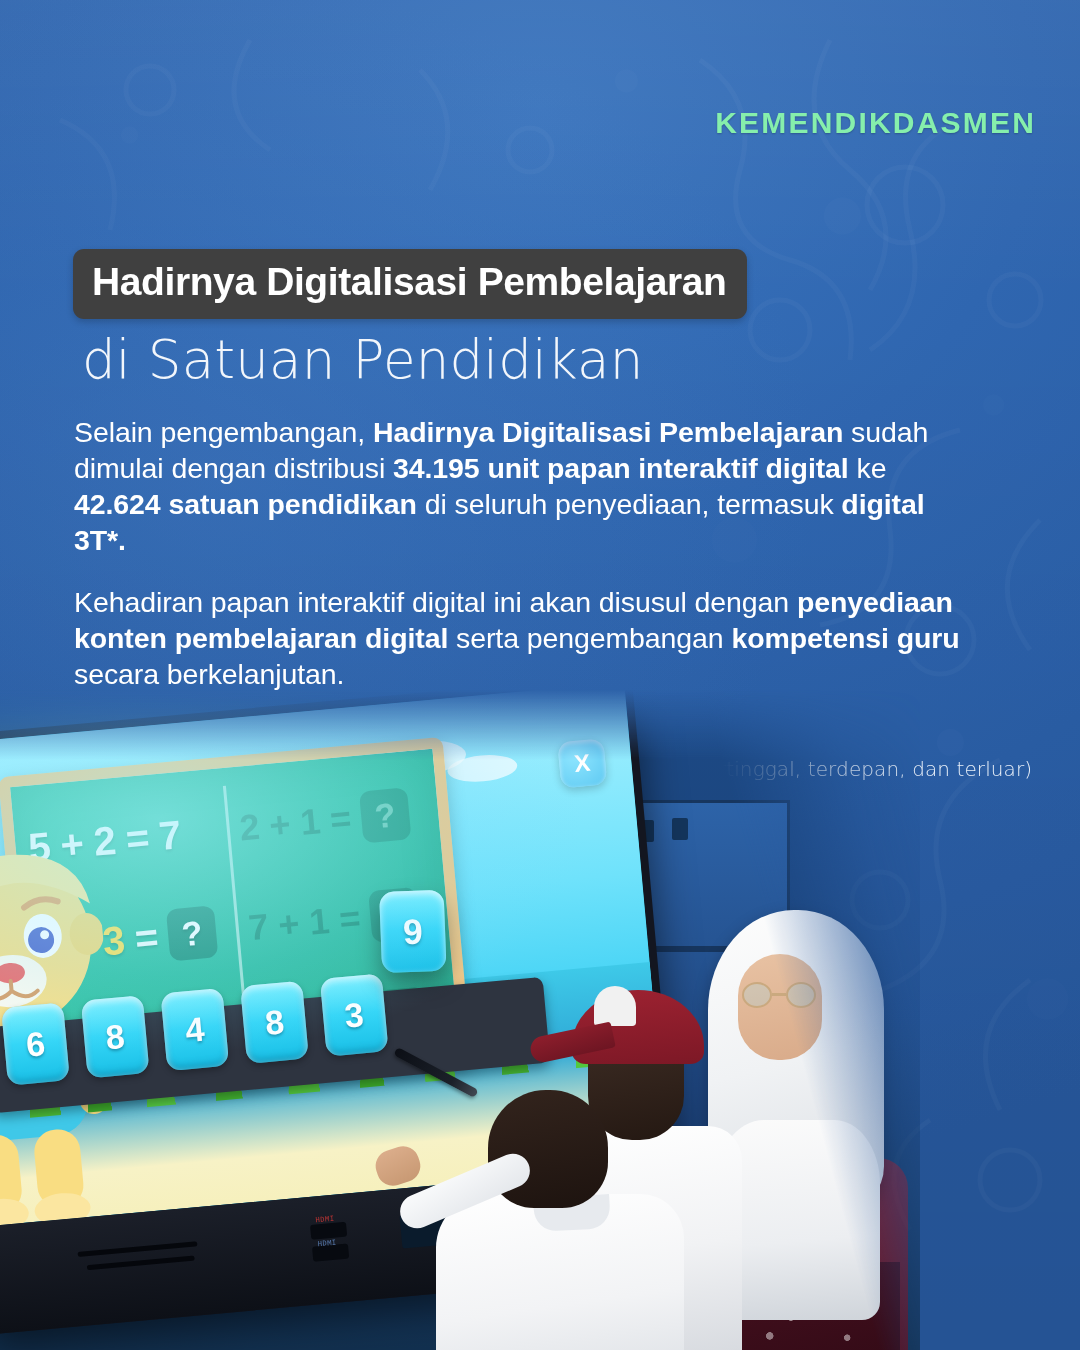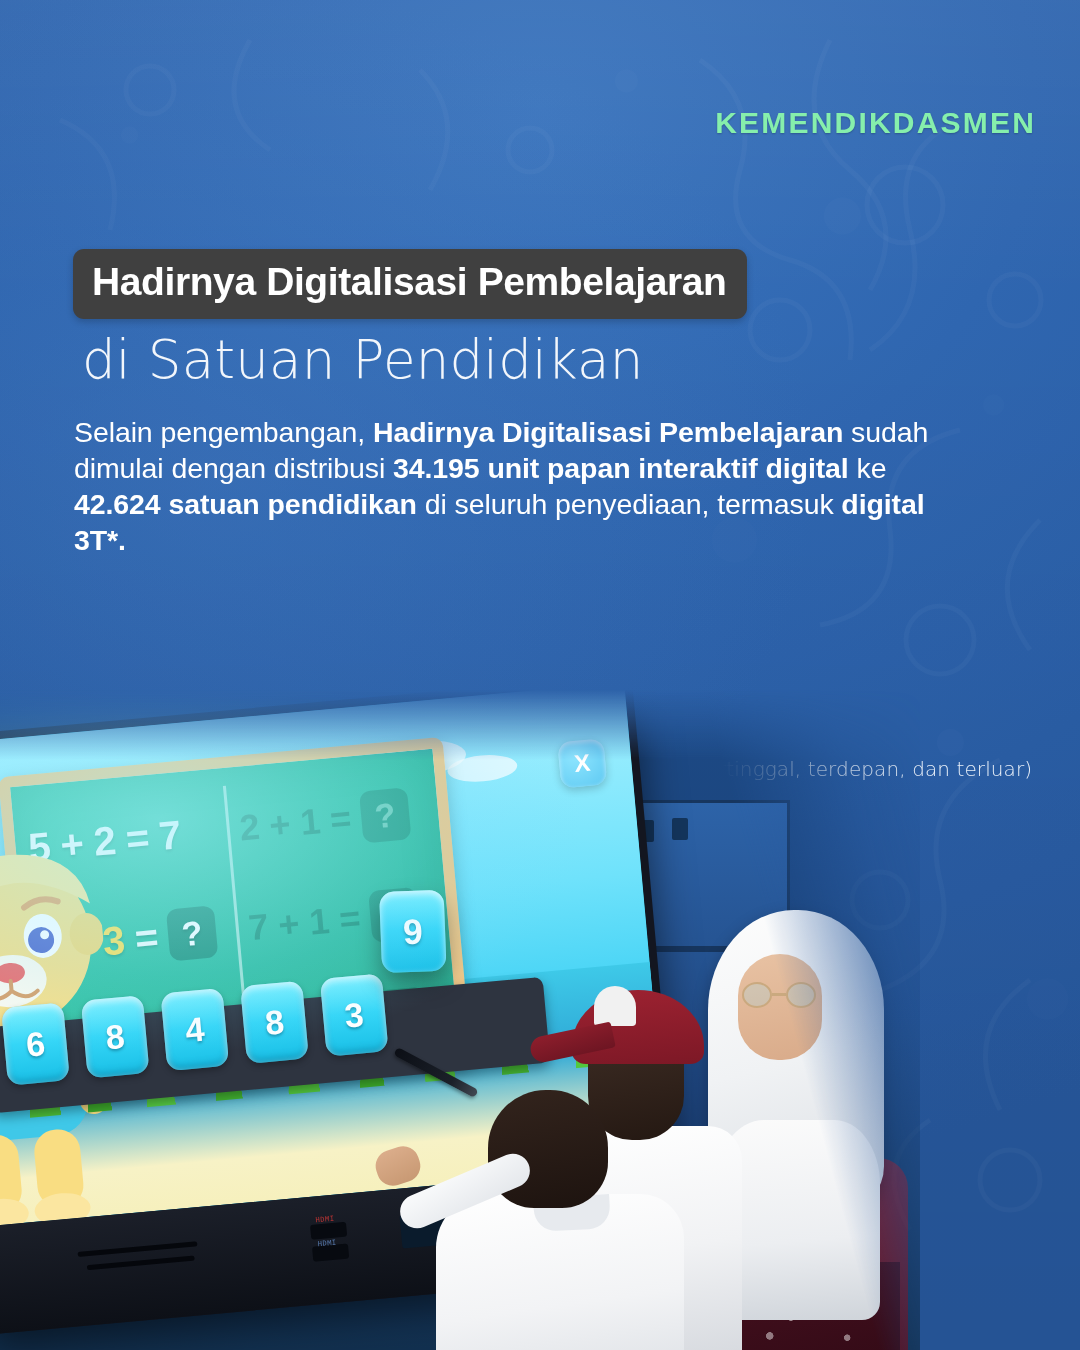--- a/index.html
+++ b/index.html
@@ -397,20 +397,21 @@
 
 <div class="logo">KEMENDIKDASMEN</div>
 
 <div class="headline-banner">
   <span>Hadirnya Digitalisasi Pembelajaran</span>
 </div>
 <div class="subtitle">di Satuan Pendidikan</div>
 
 <div class="body-copy">
   <p class="para"><span>Selain pengembangan, </span><b>Hadirnya Digitalisasi Pembelajaran</b><span> sudah dimulai dengan distribusi </span><b>34.195 unit papan interaktif digital</b><span> ke </span><b>42.624 satuan pendidikan</b><span> di seluruh penyediaan, termasuk </span><b>digital 3T*.</b></p>
+  <p class="para"><span>Kehadiran papan interaktif digital ini akan disusul dengan </span><b>penyediaan konten pembelajaran digital</b><span> serta pengembangan </span><b>kompetensi guru</b><span> secara berkelanjutan.</span></p>
 </div>
 <div class="footnote">*3T (tertinggal, terdepan, dan terluar)</div>
 
 <div class="photo">
   <div class="photo-inner">
 
     <div class="room"></div>
     <div class="room-curtain"></div>
     <div class="room-shelf"></div>
     <div class="room-box" style="left:638px;top:130px;"></div>

